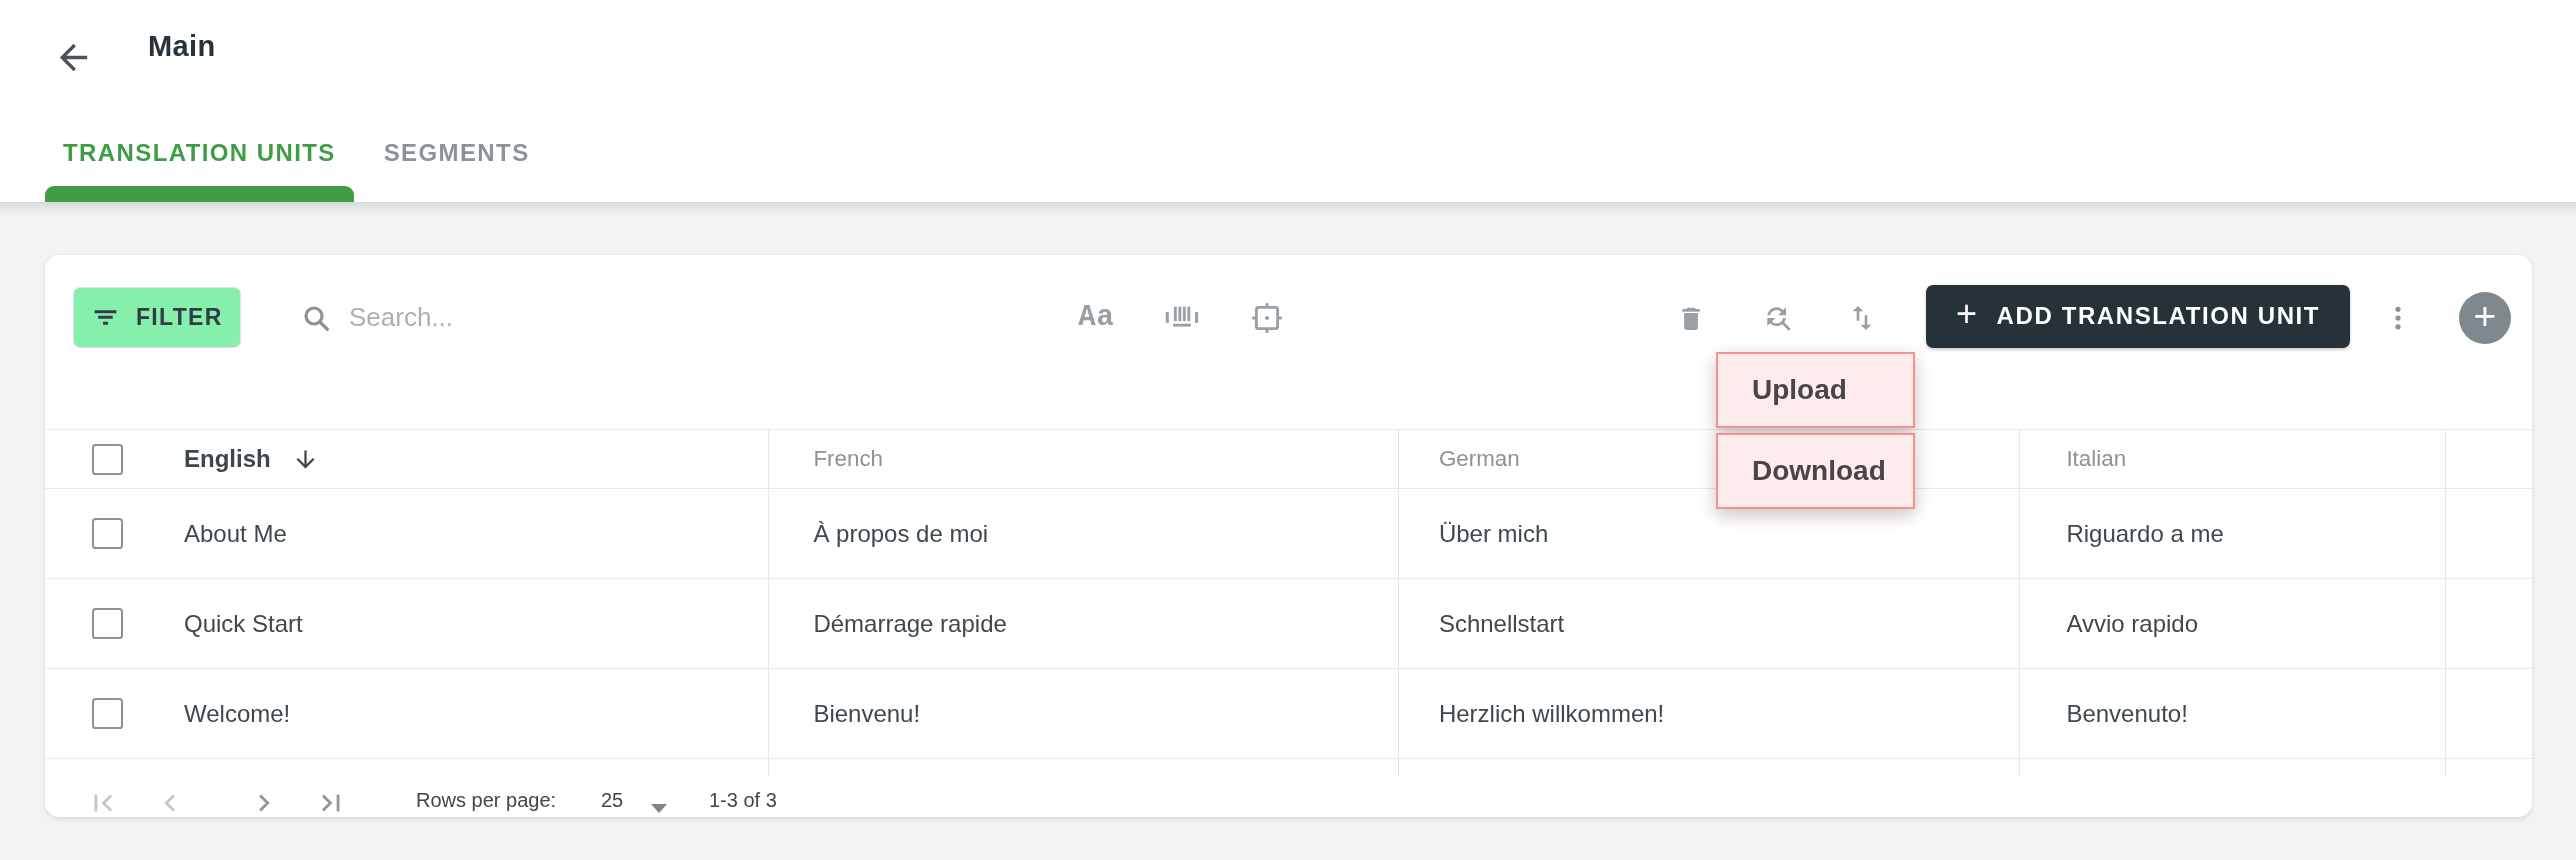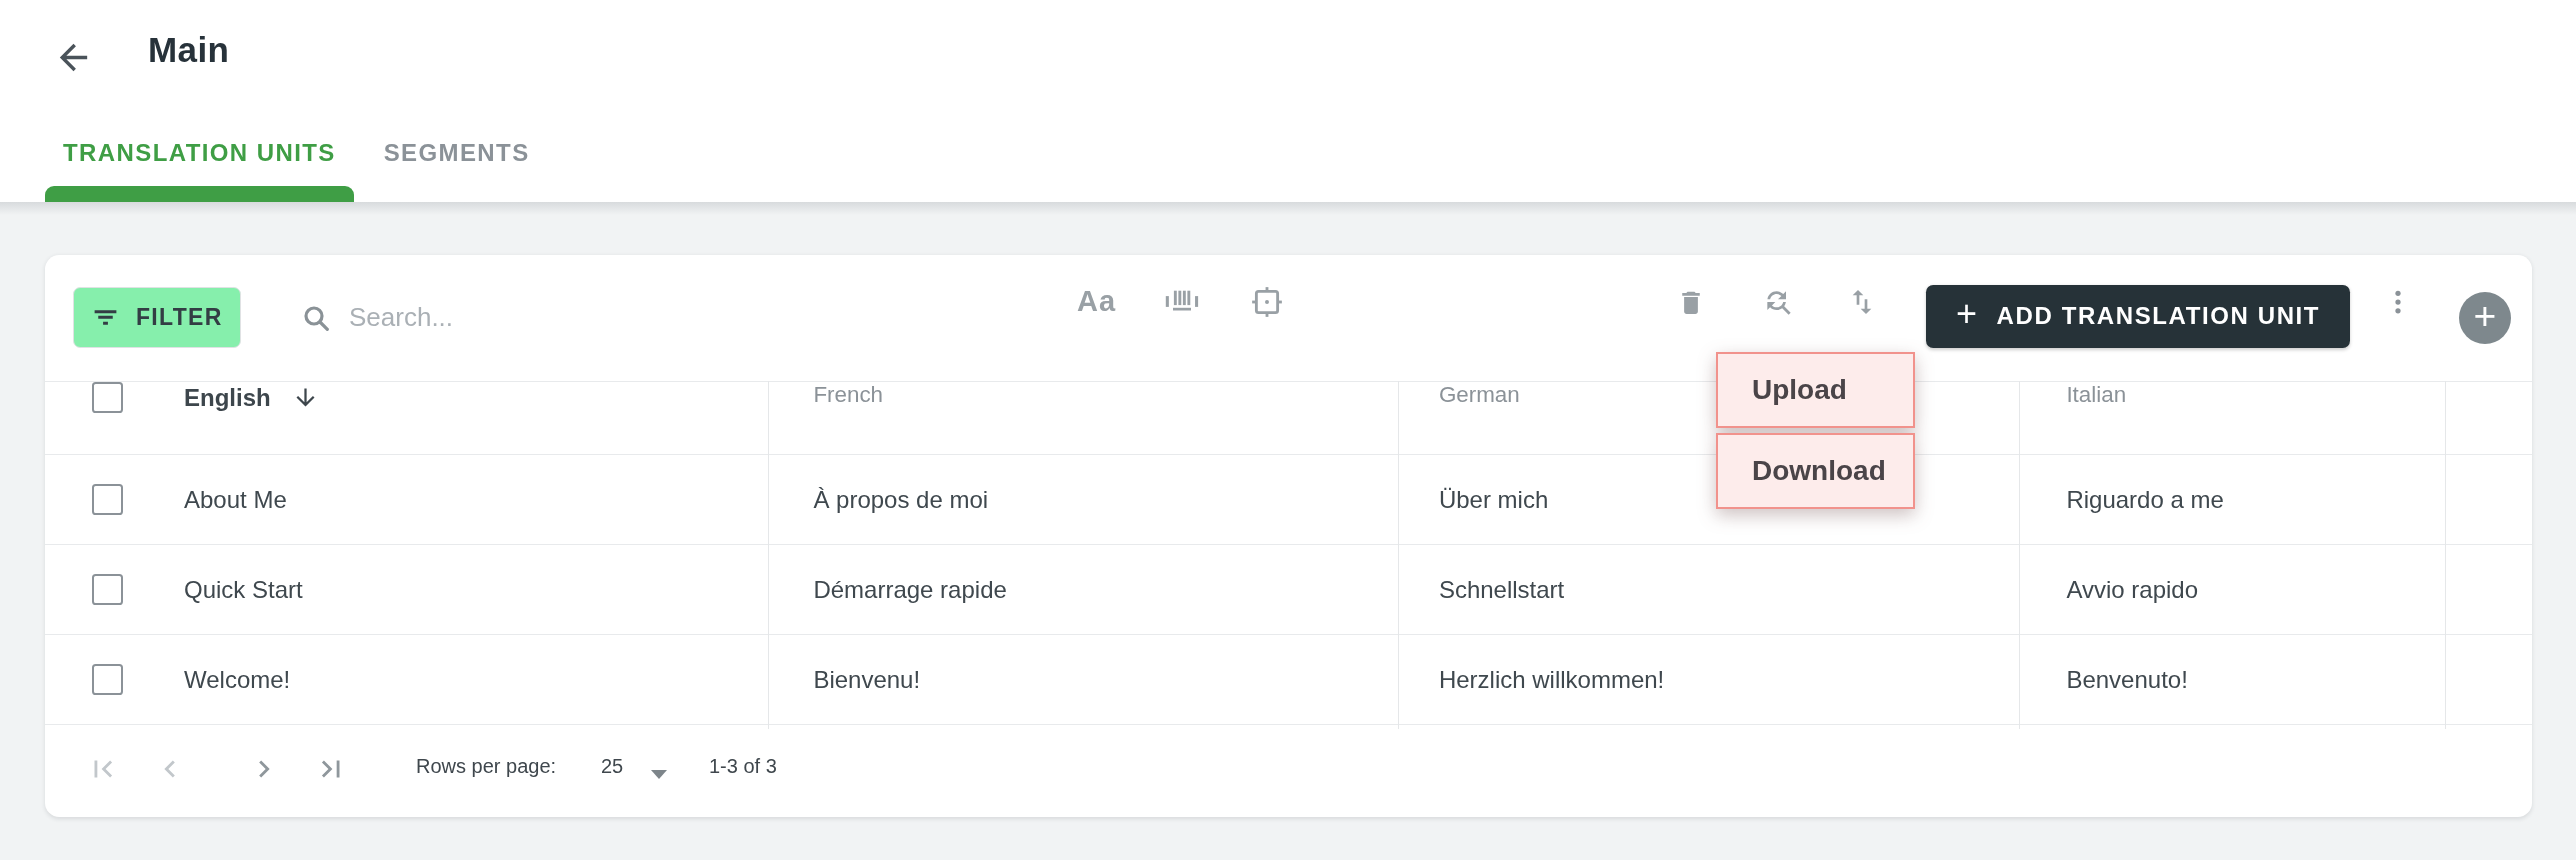--- a/index.html
+++ b/index.html
@@ -5,21 +5,21 @@
   * { margin:0; padding:0; box-sizing:border-box; }
   html,body { width:2576px; height:860px; }
   body { font-family:"Liberation Sans","DejaVu Sans",sans-serif; background:#ffffff; }
   .page { position:relative; width:2576px; height:860px; overflow:hidden; background:#ffffff; }
 
   
   .topbar { position:absolute; left:0; top:0; width:2576px; height:202px; background:#ffffff; z-index:5; }
   .topbar-shadow { position:absolute; left:0; top:202px; width:2576px; height:12.5px;
     background:linear-gradient(to bottom, rgba(60,70,80,0.14), rgba(60,70,80,0)); z-index:4; }
   .back-btn { position:absolute; left:50px; top:34px; width:47px; height:47px; display:flex; align-items:center; justify-content:center; cursor:pointer; }
-  .page-title { position:absolute; left:148px; top:29.5px; font-size:35px; font-weight:bold; color:#27323a; letter-spacing:0.4px; }
+  .page-title { position:absolute; left:148px; top:29.5px; font-size:29px; font-weight:bold; color:#27323a; letter-spacing:0.4px; }
 
   .tabs { position:absolute; left:45px; bottom:0; display:flex; align-items:flex-end; height:98px; }
   .tab { position:relative; height:98px; display:flex; align-items:center; justify-content:center; padding:0 18px; cursor:pointer;
          font-size:24px; font-weight:bold; letter-spacing:1.4px; }
   .tab.active { color:#3f9e45; }
   .tab.inactive { color:#8b9298; padding:0 30px; font-weight:bold; }
   .tab-indicator { position:absolute; left:0; bottom:0; width:100%; height:16px; background:#3f9e45; border-radius:9px 9px 0 0; }
 
   
   .content-bg { position:absolute; left:0; top:202px; width:2576px; height:658px; background:#f1f3f4; }
@@ -30,36 +30,36 @@
 
   
   .toolbar { position:relative; width:100%; height:126px; }
   .filter-btn { position:absolute; left:28px; top:32px; height:61px; display:flex; align-items:center; gap:16px;
     padding:0 17px; border:1.8px solid #e0e2e4; border-radius:7.2px; cursor:pointer; background:#86efac; }
   .filter-btn span { font-size:23px; font-weight:bold; letter-spacing:1.3px; color:#333d44; }
   .search-wrap { position:absolute; left:255px; top:32px; height:61px; display:flex; align-items:center; gap:17px; }
   .search-input { border:none; outline:none; font-size:26px; color:#3f484e; width:626px; font-family:inherit; background:transparent; }
   .search-input::placeholder { color:#aab0b5; }
 
-  .icon-btn { position:absolute; top:16px; width:61px; height:61px; display:flex; align-items:center; justify-content:center; cursor:pointer; border-radius:50%; }
+  .icon-btn { position:absolute; top:32px; width:61px; height:61px; display:flex; align-items:center; justify-content:center; cursor:pointer; border-radius:50%;font-family:Liberation Mono, monospace; }
   .aa-glyph { font-size:29px; font-weight:bold; color:#99a0a5; letter-spacing:0.9px; }
 
   .add-btn { position:absolute; left:1881px; top:29.5px; width:424px; height:63px; background:#263238; border-radius:7.2px;
     display:flex; align-items:center; justify-content:center; gap:19.7px; cursor:pointer; box-shadow:0 1.8px 3.6px rgba(0,0,0,0.2); }
   .add-btn .plus { color:#ffffff; font-size:36px; font-weight:normal; line-height:1; margin-top:-3.6px; }
   .add-btn span.lbl { color:#ffffff; font-size:24px; font-weight:bold; letter-spacing:1.6px; }
 
   .fab { position:absolute; left:2414px; top:37px; width:52px; height:52px; border-radius:50%; background:#7e888d;
     display:flex; align-items:center; justify-content:center; cursor:pointer; }
   .fab span { color:#ffffff; font-size:39px; line-height:1; margin-top:-4.5px; }
 
   
   .table { position:relative; width:100%; }
   .col-divider { position:absolute; top:0; width:0.9px; height:348px; background:#e5e7e9; z-index:1; }
-  .thead { position:relative; display:flex; align-items:flex-start; height:74px; border-top:0.9px solid #e8eaec; border-bottom:0.9px solid #e8eaec; }
+  .thead { position:relative; display:flex; align-items:center; height:60px; border-top:0.9px solid #e8eaec; border-bottom:0.9px solid #e8eaec;margin-top:48px; }
   .trow { position:relative; display:flex; align-items:center; height:90px; border-bottom:0.9px solid #e8eaec; cursor:pointer; }
   .c1 { width:723px; display:flex; align-items:center; }
   .c2 { width:631px; padding-left:46px; }
   .c3 { width:621px; padding-left:41px; }
   .c4 { width:426px; padding-left:48px; }
   .c5 { width:88px; }
   .checkbox { width:31px; height:31px; border:2.7px solid #8b9298; border-radius:3.6px; margin-left:47px; cursor:pointer; background:#fff; }
   .c1 .cell-text { margin-left:61px; }
   .hdr-label { font-size:22.4px; color:#8b9298; }
   .hdr-label.sorted { color:#3d464c; font-weight:bold; display:flex; align-items:center; gap:21.5px; }

